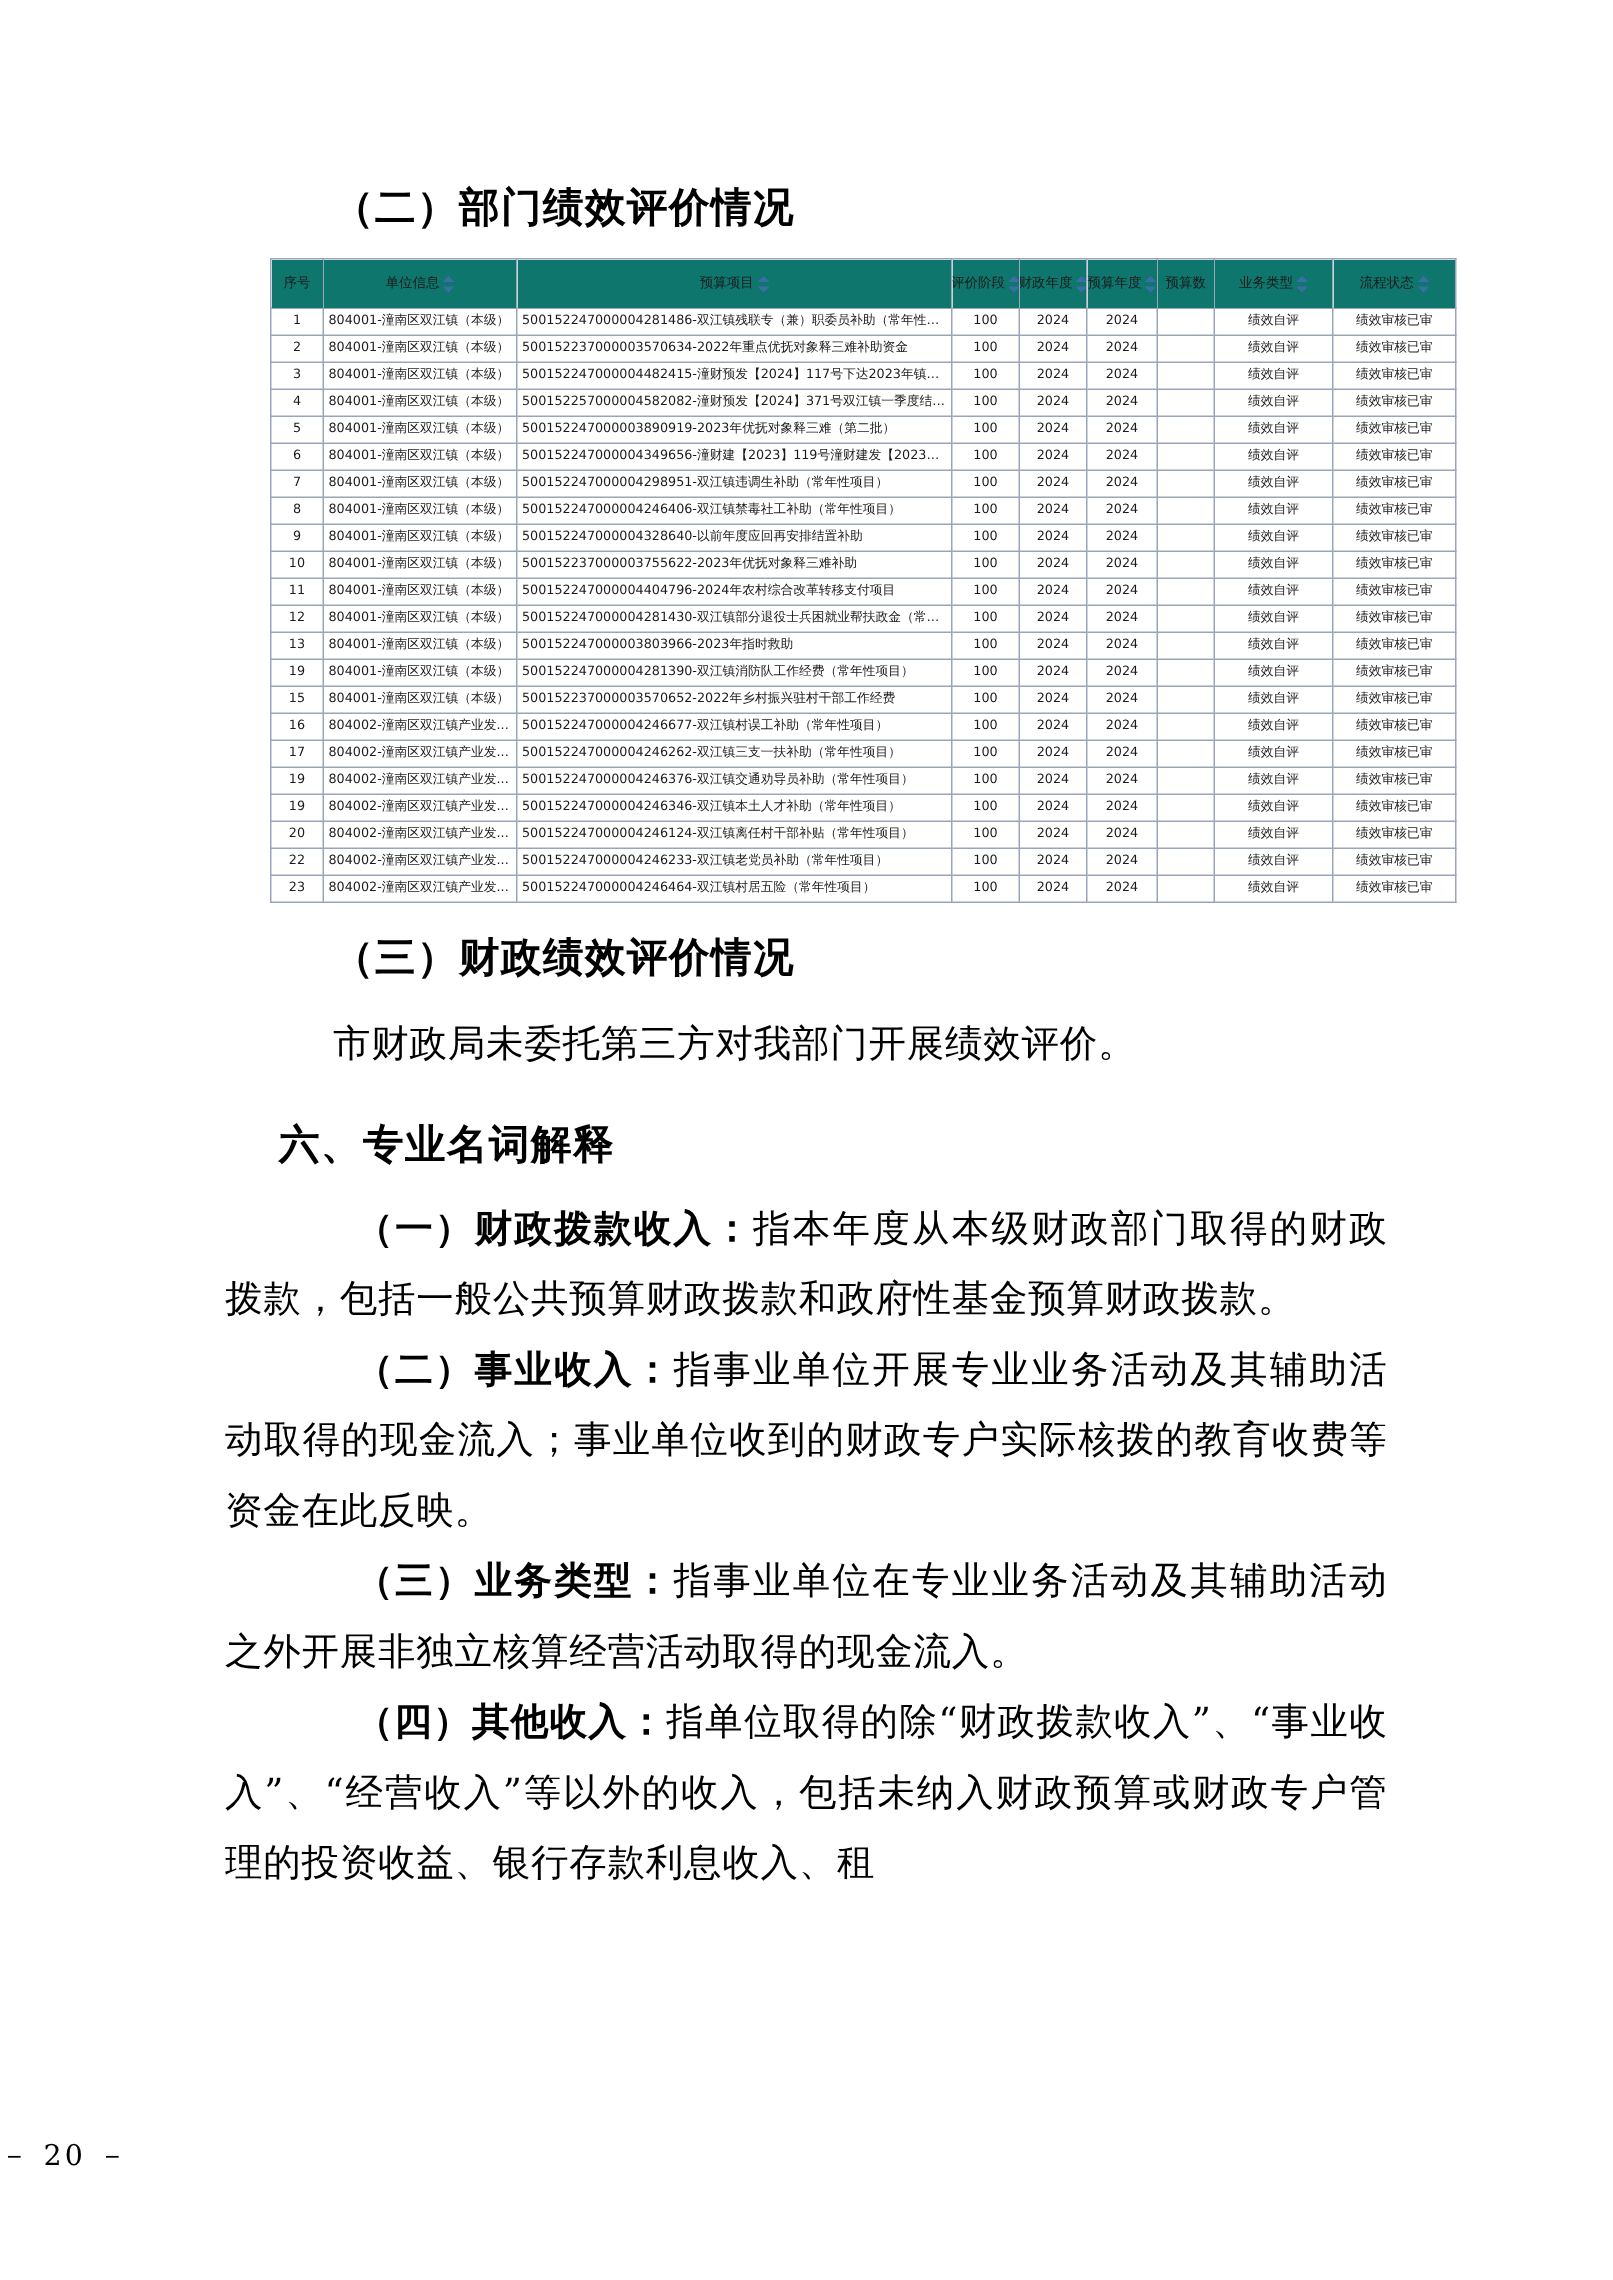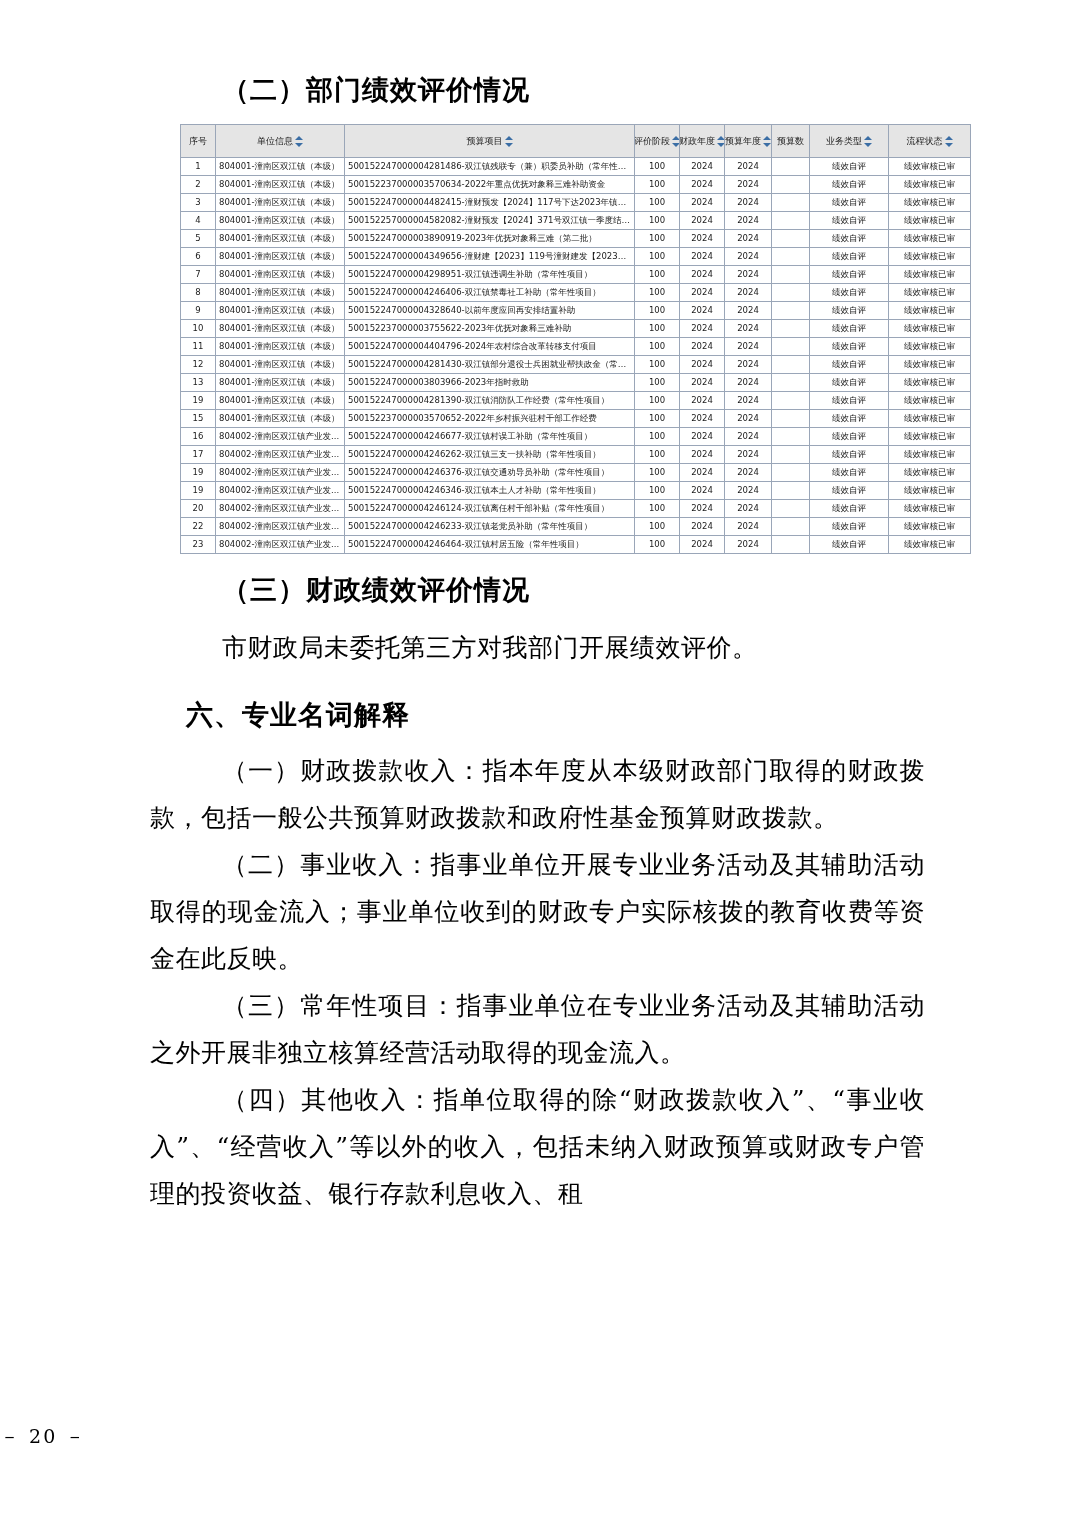--- a/index.html
+++ b/index.html
@@ -13,21 +13,21 @@
     position: relative;
     font-family: "DejaVu Sans", "Liberation Sans", sans-serif;
     color: #000;
   }
   .page {
     position: absolute;
     left: 0; top: 0;
     width: 1075px;
     height: 1520px;
     box-sizing: border-box;
-    padding: 72px 150px 60px 150px;
+    padding: 120px 150px 60px 150px;
   }
   .h2 {
     font-family: "DejaVu Serif", "Liberation Serif", serif;
     font-weight: bold;
     font-size: 27px;
     letter-spacing: 1px;
     margin: 0 0 16px 72px;
     color: #000;
   }
   .h1 {
@@ -43,21 +43,22 @@
     line-height: 47px;
     margin: 0 0 0 0;
     text-align: justify;
     text-justify: inter-ideograph;
     letter-spacing: 0.5px;
   }
   p.indent {
     text-indent: 72px;
   }
   .bold-lead {
-    font-weight: normal;
+    font-weight: bold;
+    margin-left: 15px;
   }
   
   .table-wrap {
     margin: 10px 0 18px 30px;
     width: 745px;
   }
   table.grid {
     border-collapse: collapse;
     width: 745px;
     table-layout: fixed;
@@ -69,21 +70,21 @@
   table.grid th, table.grid td {
     border: 1px solid #9aa6b8;
     padding: 1px 3px;
     line-height: 13px;
     height: 15px;
     overflow: hidden;
     white-space: nowrap;
     text-overflow: ellipsis;
   }
   table.grid thead th {
-    background: #e5e5e5;
+    background: #0f766e;
     font-weight: normal;
     text-align: center;
     vertical-align: middle;
     font-size: 9px;
     height: 30px;
     line-height: 11px;
     padding: 1px 2px;
     position: relative;
   }
   .th-inner {
@@ -452,21 +453,21 @@
   <h2 class="h2">（三）财政绩效评价情况</h2>
 
   <p class="body-text indent">市财政局未委托第三方对我部门开展绩效评价。</p>
 
   <h2 class="h1">六、专业名词解释</h2>
 
   <p class="body-text indent"><span class="bold-lead">（一）财政拨款收入：</span><span>指本年度从本级财政部门取得的财政拨款，包括一般公共预算财政拨款和政府性基金预算财政拨款。</span></p>
 
   <p class="body-text indent"><span class="bold-lead">（二）事业收入：</span><span>指事业单位开展专业业务活动及其辅助活动取得的现金流入；事业单位收到的财政专户实际核拨的教育收费等资金在此反映。</span></p>
 
-  <p class="body-text indent"><span class="bold-lead">（三）常年性项目：</span><span>指事业单位在专业业务活动及其辅助活动之外开展非独立核算经营活动取得的现金流入。</span></p>
+  <p class="body-text indent"><span class="bold-lead">（三）业务类型：</span><span>指事业单位在专业业务活动及其辅助活动之外开展非独立核算经营活动取得的现金流入。</span></p>
 
   <p class="body-text indent"><span class="bold-lead">（四）其他收入：</span><span>指单位取得的除“财政拨款收入”、“事业收入”、“经营收入”等以外的收入，包括未纳入财政预算或财政专户管理的投资收益、银行存款利息收入、租</span></p>
 
 </div>
 
 <div class="footer">
   <span>－ 20 －</span>
 </div>
 
 </body></html>

